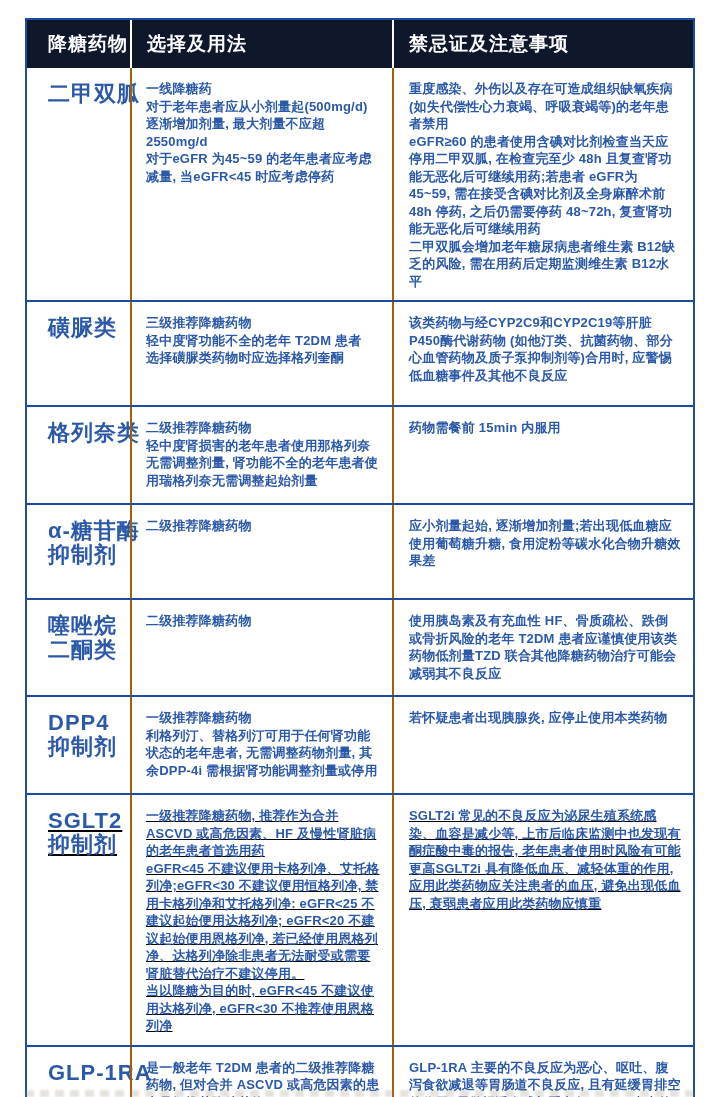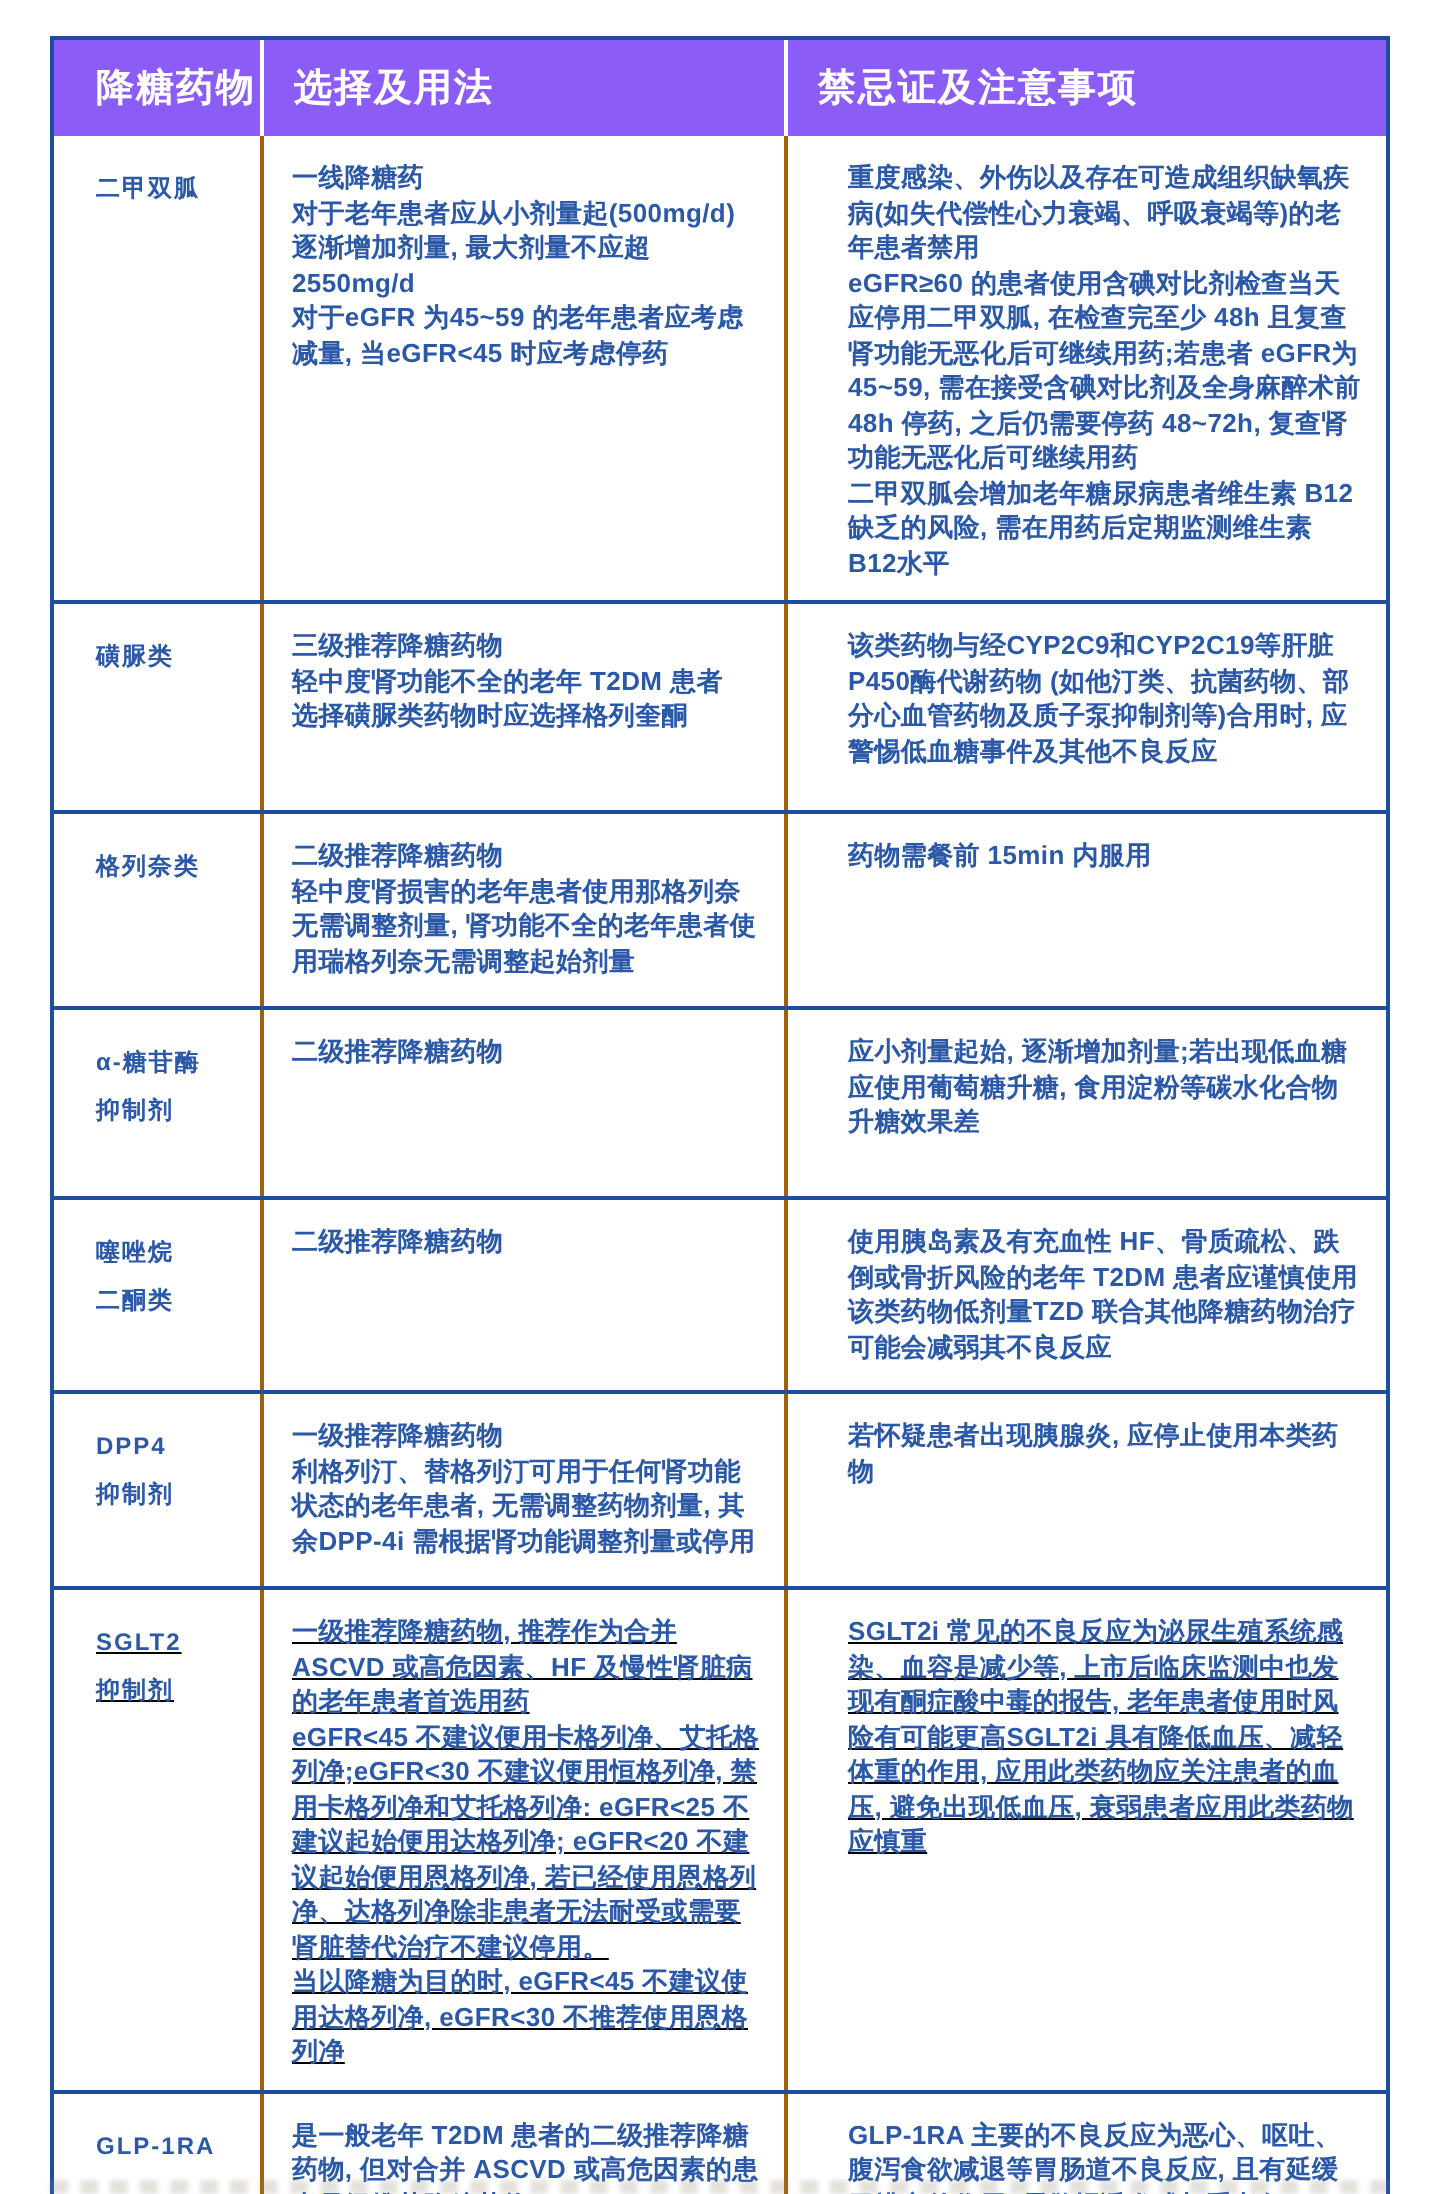--- a/index.html
+++ b/index.html
@@ -7,46 +7,46 @@
   body {
     width:719px; height:1097px; position:relative; overflow:hidden;
     font-family:"Liberation Sans", sans-serif;
   }
   .med-table {
     position:absolute; left:25px; top:18px; width:670px;
     border:2px solid #1d4d9c; background:#ffffff;
   }
   .thead {
     display:grid; grid-template-columns:103px 262px 1fr;
-    background:#8b5cf6; color:#ffffff; height:48px;
+    background:#0f172a; color:#ffffff; height:48px;
   }
   .th {
     display:flex; align-items:center;
     font-size:19px; font-weight:700; letter-spacing:1px;
     padding-left:15px;
   }
   .th:first-child { padding-left:21px; }
   .th + .th { border-left:2px solid #ffffff; }
   .trow {
     display:grid; grid-template-columns:103px 262px 1fr;
     border-top:2px solid #1d4d9c;
   }
   .trow:first-child { border-top:none; }
   .cell { padding:12px 12px 10px 14px; color:#2b59a8; }
   .cell + .cell { border-left:2px solid #a16207; }
   .drug-cell { padding:14px 6px 10px 21px; }
   .drug-line {
-    font-size:12px; font-weight:700; line-height:24px; letter-spacing:1px;
+    font-size:22px; font-weight:700; line-height:24px; letter-spacing:1px;
     white-space:nowrap;
   }
   .body-cell p {
     font-size:13px; font-weight:600; line-height:17.5px;
     letter-spacing:0.2px;
   }
-  .notes-cell { padding-left:30px; }
+  .notes-cell { padding-left:15px; }
   .cutoff-strip {
     position:absolute; left:25px; top:1090px; width:670px; height:7px;
     background:repeating-linear-gradient(90deg,
       rgba(150,140,120,0.45) 0 9px, rgba(255,255,255,0) 9px 15px);
     filter:blur(1.2px); opacity:0.55; overflow:hidden;
   }
 </style>
 </head>
 <body>
 

